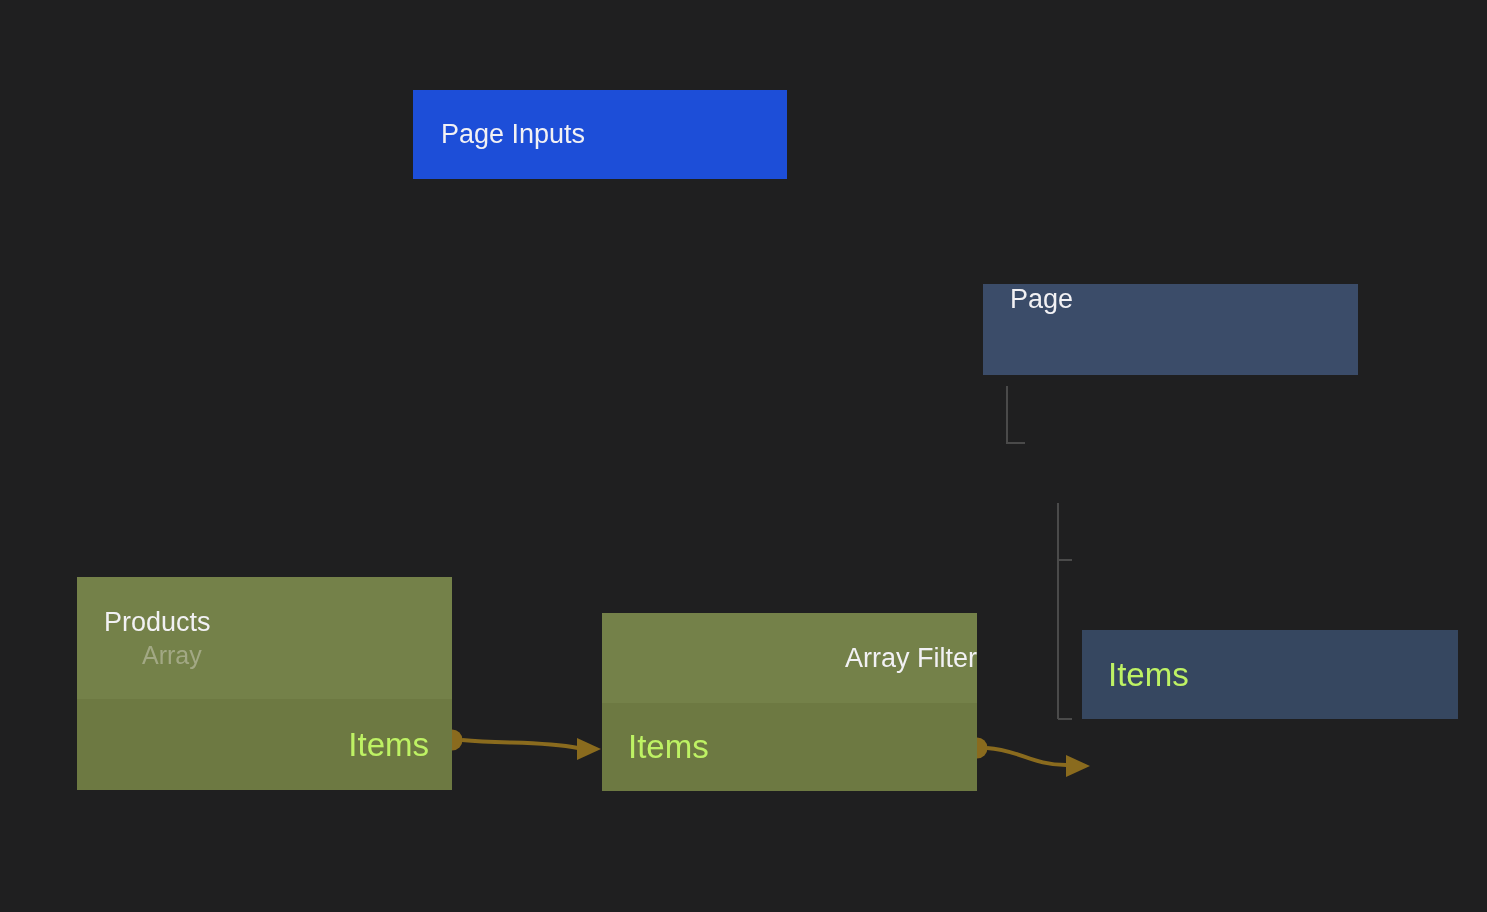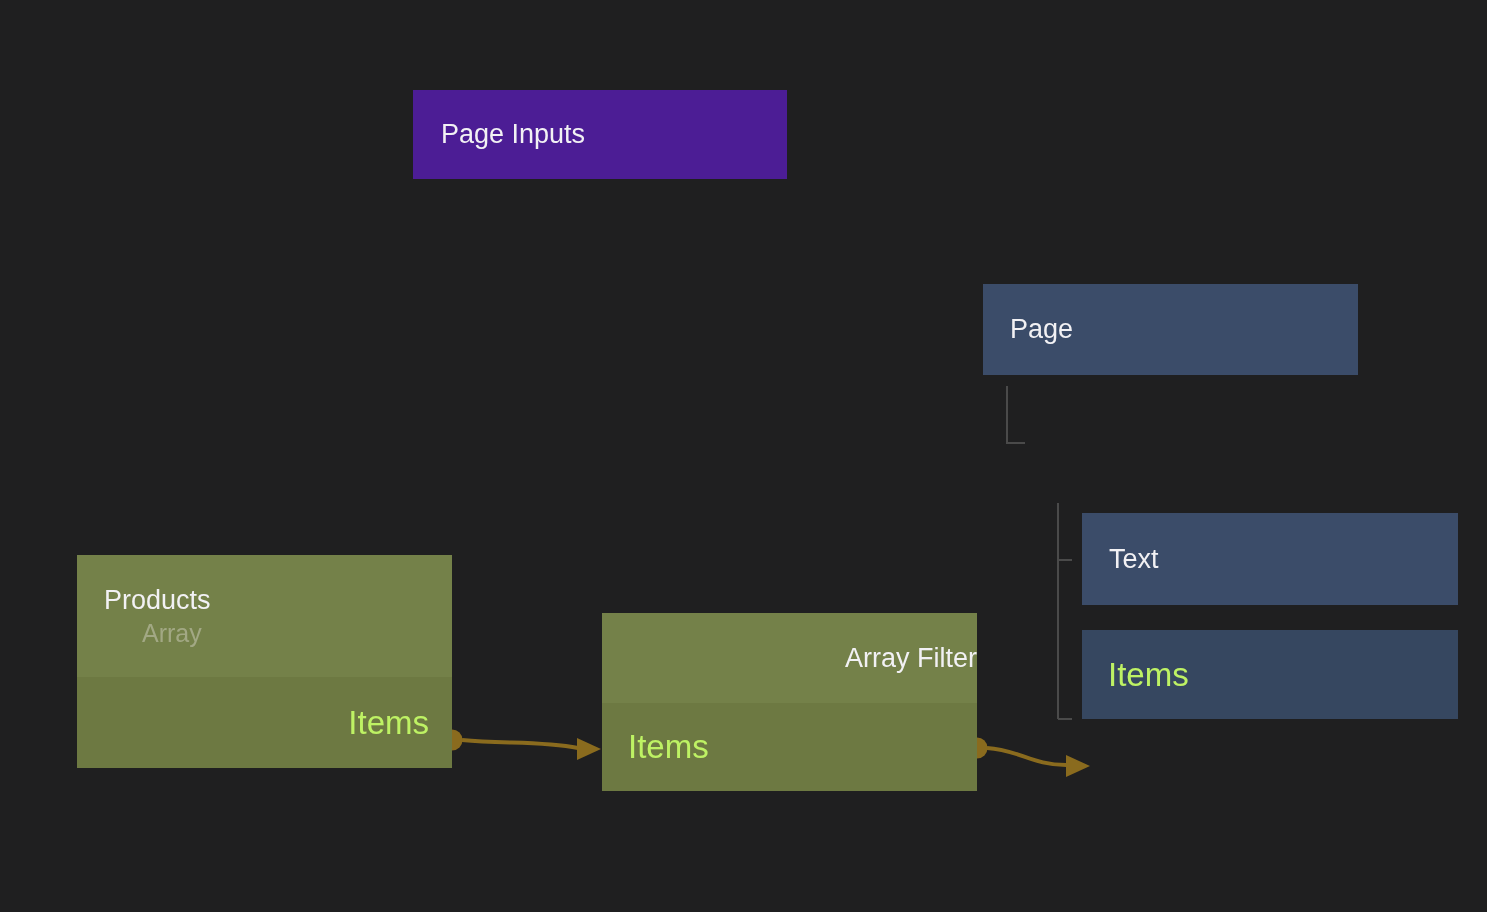--- a/index.html
+++ b/index.html
@@ -41,33 +41,33 @@
   .node .bdy{
     box-sizing:border-box;
     display:flex;
     align-items:center;
     font-size:33px;
     color:#bef264;
   }
   
   #page-inputs{
     left:413px; top:90px; width:374px; height:89px;
-    background:#4c1d95;
+    background:#1d4ed8;
     display:flex; align-items:center;
     padding-left:28px;
   }
   
-  #products{ left:77px; top:555px; width:375px; height:213px; }
+  #products{ left:77px; top:577px; width:375px; height:213px; }
   #products .hdr{ height:122px; background:#748149; }
   #products .bdy{ height:91px; background:#6d7942; justify-content:flex-end; padding-right:23px; }
   #array-filter{ left:602px; top:613px; width:375px; height:178px;text-align:right; }
   #array-filter .hdr{ height:90px; background:#748149; }
   #array-filter .bdy{ height:88px; background:#6d7942; padding-left:26px; }
   
-  .blue{ background:#3b4c69; display:flex; align-items:center; padding-left:27px; }
+  .blue{ background:#3b4c69; display:flex; align-items:flex-start; padding-left:27px; }
   #page-node { left:983px;  top:284px; width:375px; height:91px; }
   #group-node{ left:1032px; top:399px; width:375px; height:92px; }
   #text-node { left:1082px; top:513px; width:376px; height:92px; }
   #repeater-node{ left:1082px; top:630px; width:376px; height:180px; }
   #repeater-node .hdr{ height:91px; background:#3b4c69; }
   #repeater-node .bdy{ height:89px; background:#364760; padding-left:26px; }
   
   #overlay{
     position:absolute;
     left:0; top:0;
@@ -114,23 +114,20 @@
     <div class="bdy">
       <span>Items</span>
     </div>
   </div>
 
   <div id="page-node" class="node blue">
     <span class="node-title">Page</span>
   </div>
 
 
-  <div id="text-node" class="node blue">
-    <span class="node-title">Text</span>
-  </div>
 
   <div id="repeater-node" class="node">
     <div class="bdy">
       <span>Items</span>
     </div>
   </div>
 
 </div>
 
 </body></html>

